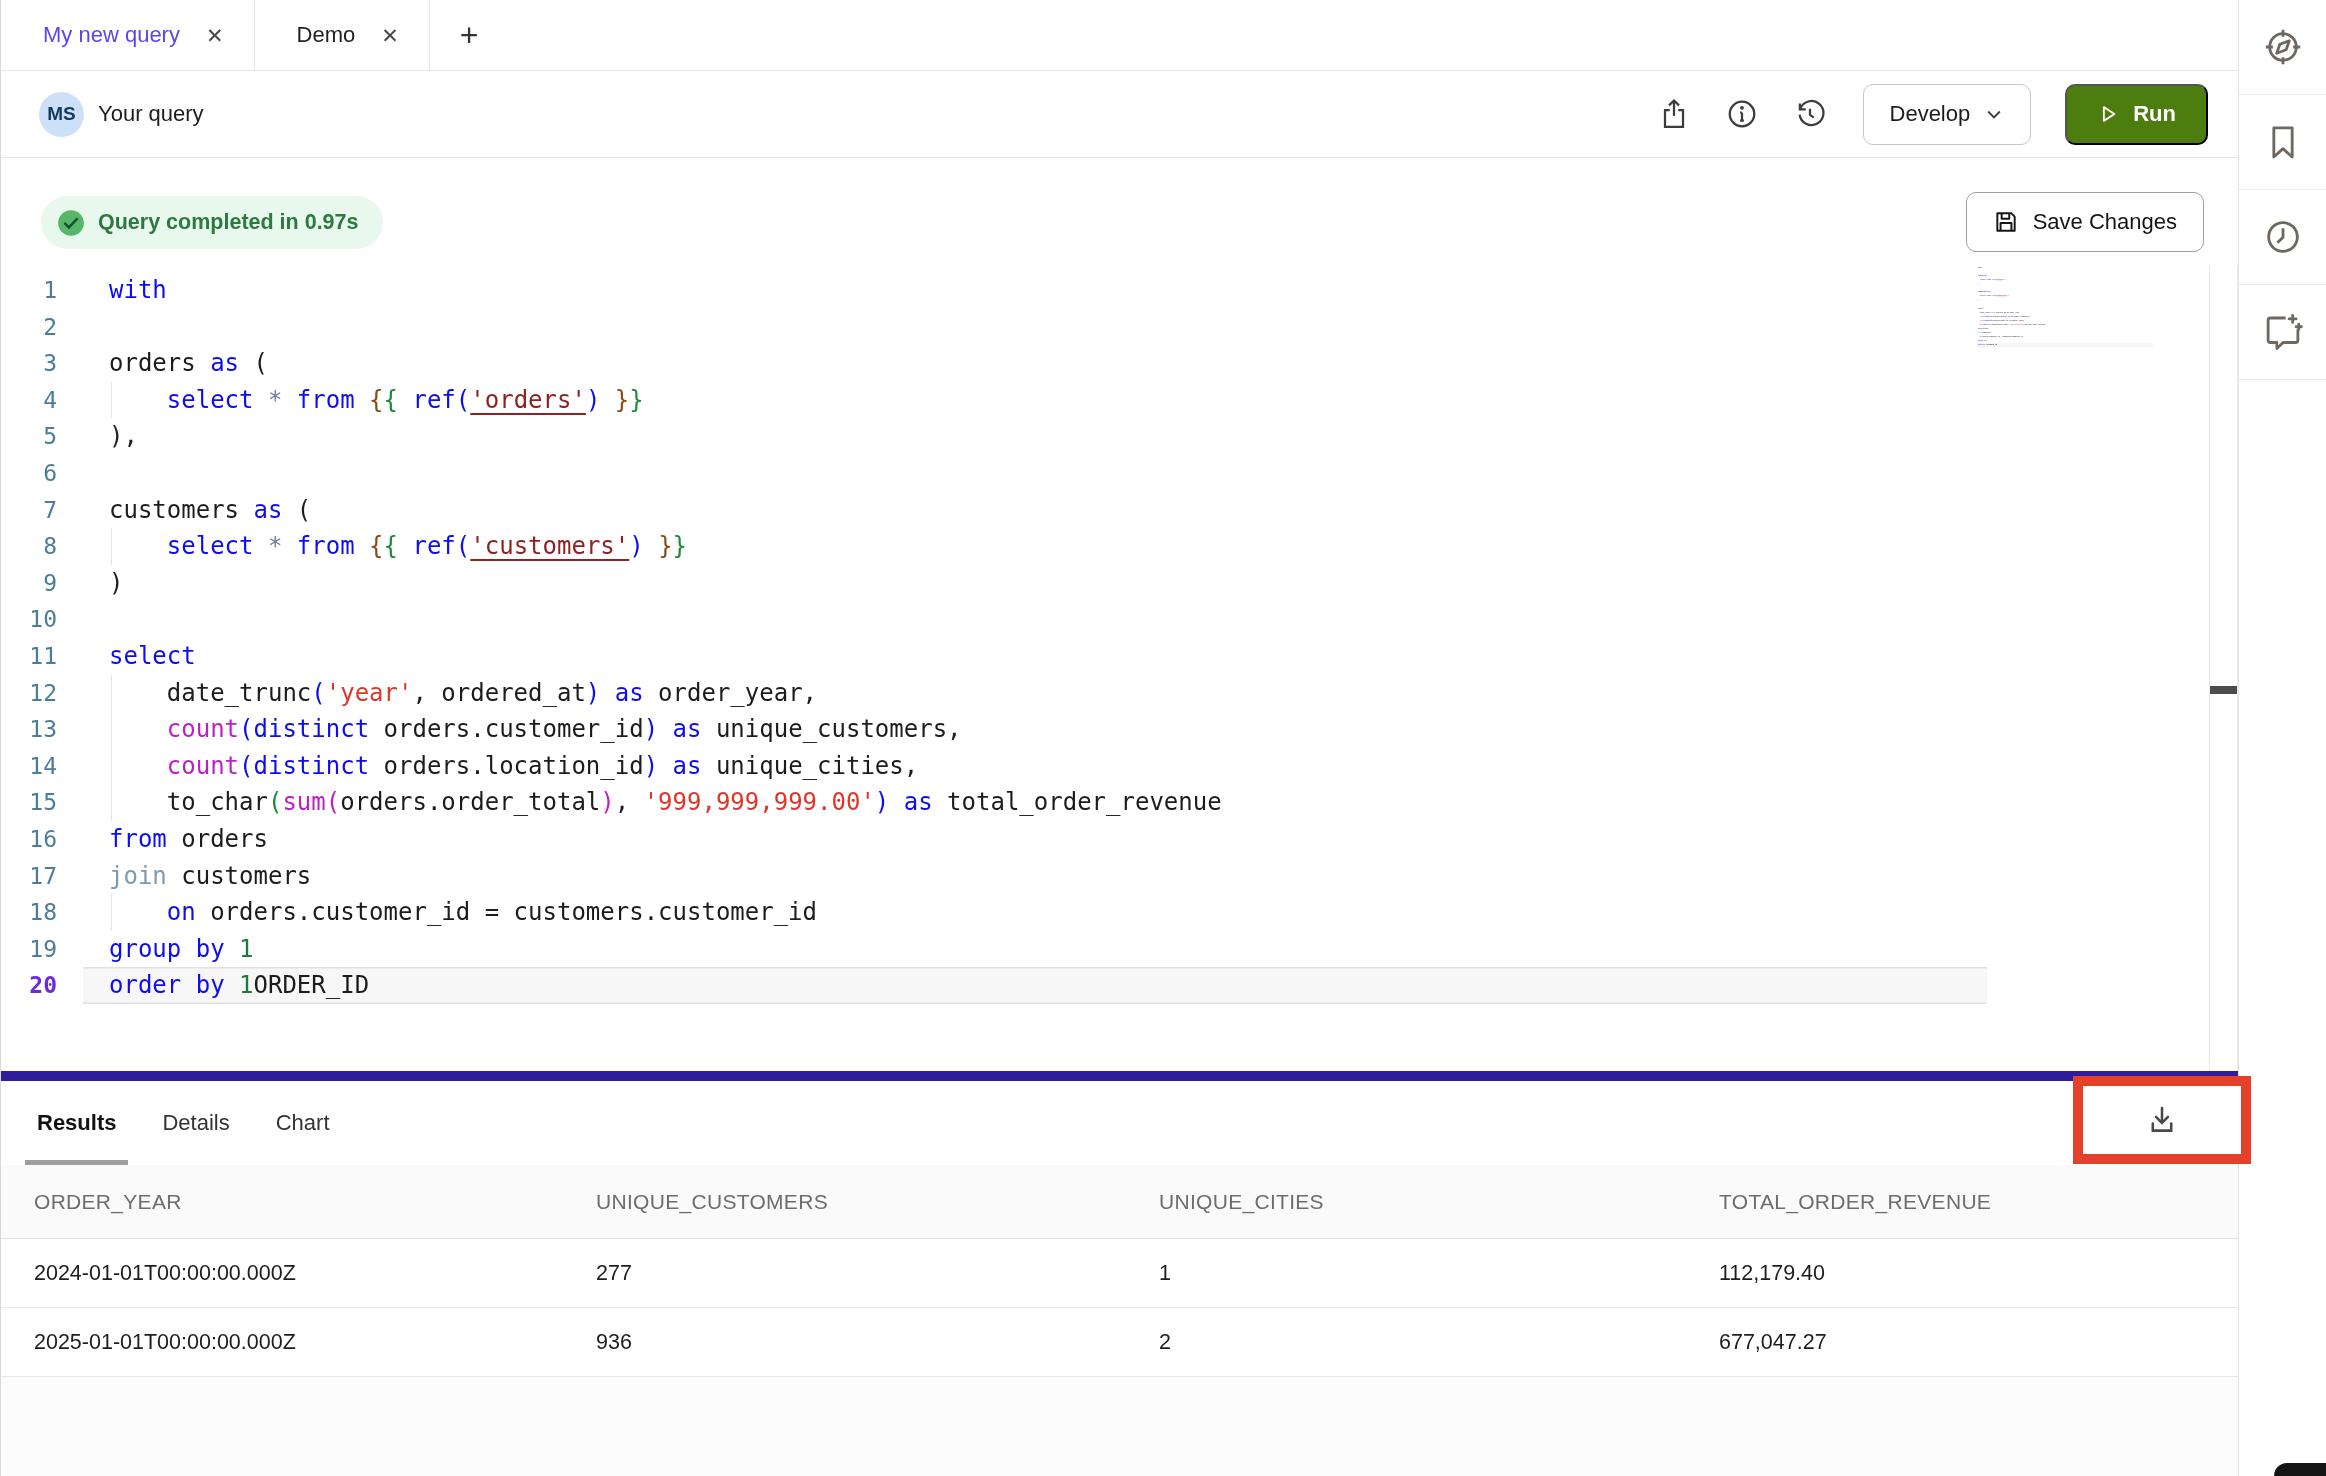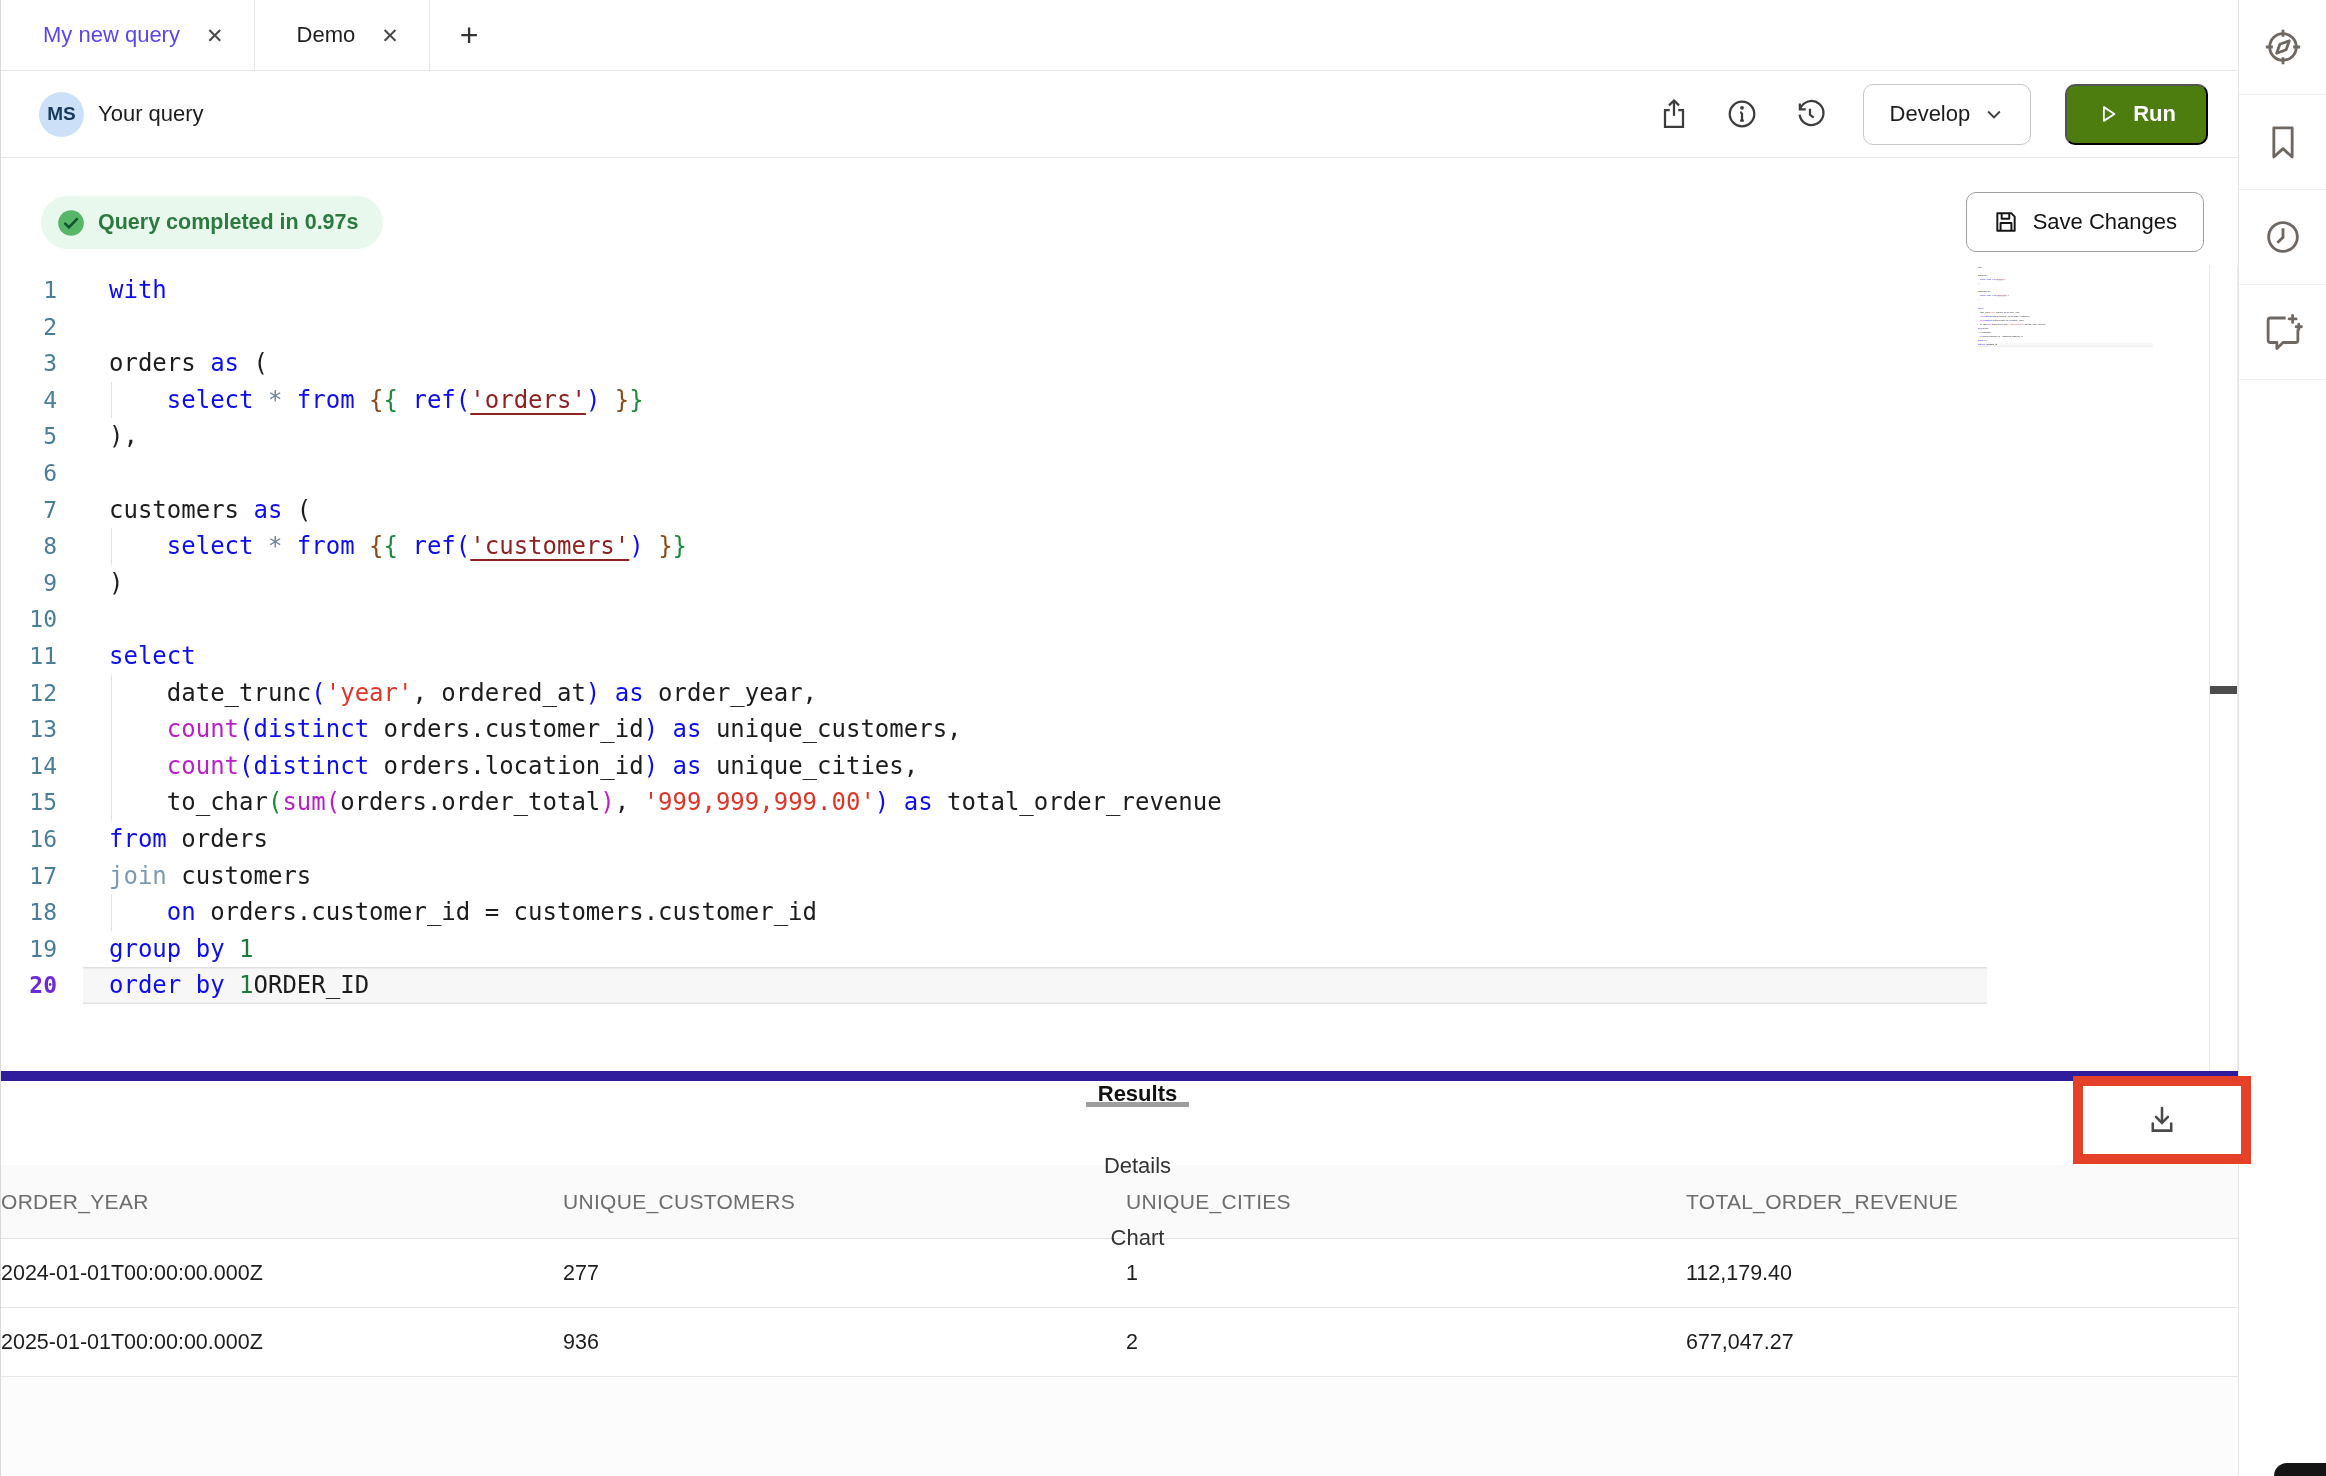--- a/index.html
+++ b/index.html
@@ -49,30 +49,30 @@
   .minimap-inner .lcontent { width:2000px; padding-left:0; }
 
   .scrolltrack { position:absolute; left:2208px; top:107px; width:29px; height:806px; border-left:1.5px solid #e9e9e9; border-right:1.5px solid #e9e9e9; background:#fff; }
   .scrollthumb { position:absolute; left:0; right:0; top:421px; height:8px; background:#4c4c4c; cursor:grab; }
 
   
   .pane-divider { height:10px; background:#2f1d9e; cursor:row-resize; }
 
   
   .results { position:relative; height:fit-content; }
-  .rtabs { height:84px; display:flex; align-items:center; gap:46px; padding-left:36px; background:#fff;flex-direction:column; }
+  .rtabs { height:84px; display:flex; align-items:center; gap:46px; padding-left:36px; background:#fff; }
   .rtab { position:relative; font-size:22px; color:#333; height:100%; display:flex; align-items:center; cursor:pointer; }
   .rtab.active { font-weight:700; color:#121212; }
   .rtab.active::after { content:""; position:absolute; left:-12px; right:-12px; bottom:0; height:5px; background:#9e9e9e; }
   .grid-table { width:2237px; }
   .trow { display:grid; grid-template-columns:562px 563px 560px 552px; }
   .thead { background:#fafafa; border-bottom:1.5px solid #e3e3e3; }
   .thead .tcell { color:#6d6d6d; font-size:21px; letter-spacing:0.3px; height:73px; }
   .tbody-row { background:#fff; border-bottom:1.5px solid #e6e6e6; }
-  .tcell { display:flex; align-items:center; font-size:21.5px; color:#1d1d1d; }
+  .tcell { display:flex; align-items:center; padding-left:33px; font-size:21.5px; color:#1d1d1d; }
   .tbody-row .tcell { height:68px; }
   .tbelow { height:102px; background:#fcfcfc; }
 
   .annotation { position:absolute; left:2072px; top:1076px; width:178px; height:88px; border:10px solid #e4402a; background:#fff; display:flex; align-items:center; justify-content:center; z-index:5; }
   .dl-btn { background:none; border:none; cursor:pointer; display:flex; }
 
   
   .rsidebar { width:89px; height:1476px; border-left:1.5px solid #e4e4e4; background:#fff; display:flex; flex-direction:column; }
   .rs-item { height:95px; display:flex; align-items:center; justify-content:center; border-bottom:1.5px solid #ececec; cursor:pointer; }
   .rs-spacer { flex:1; }

